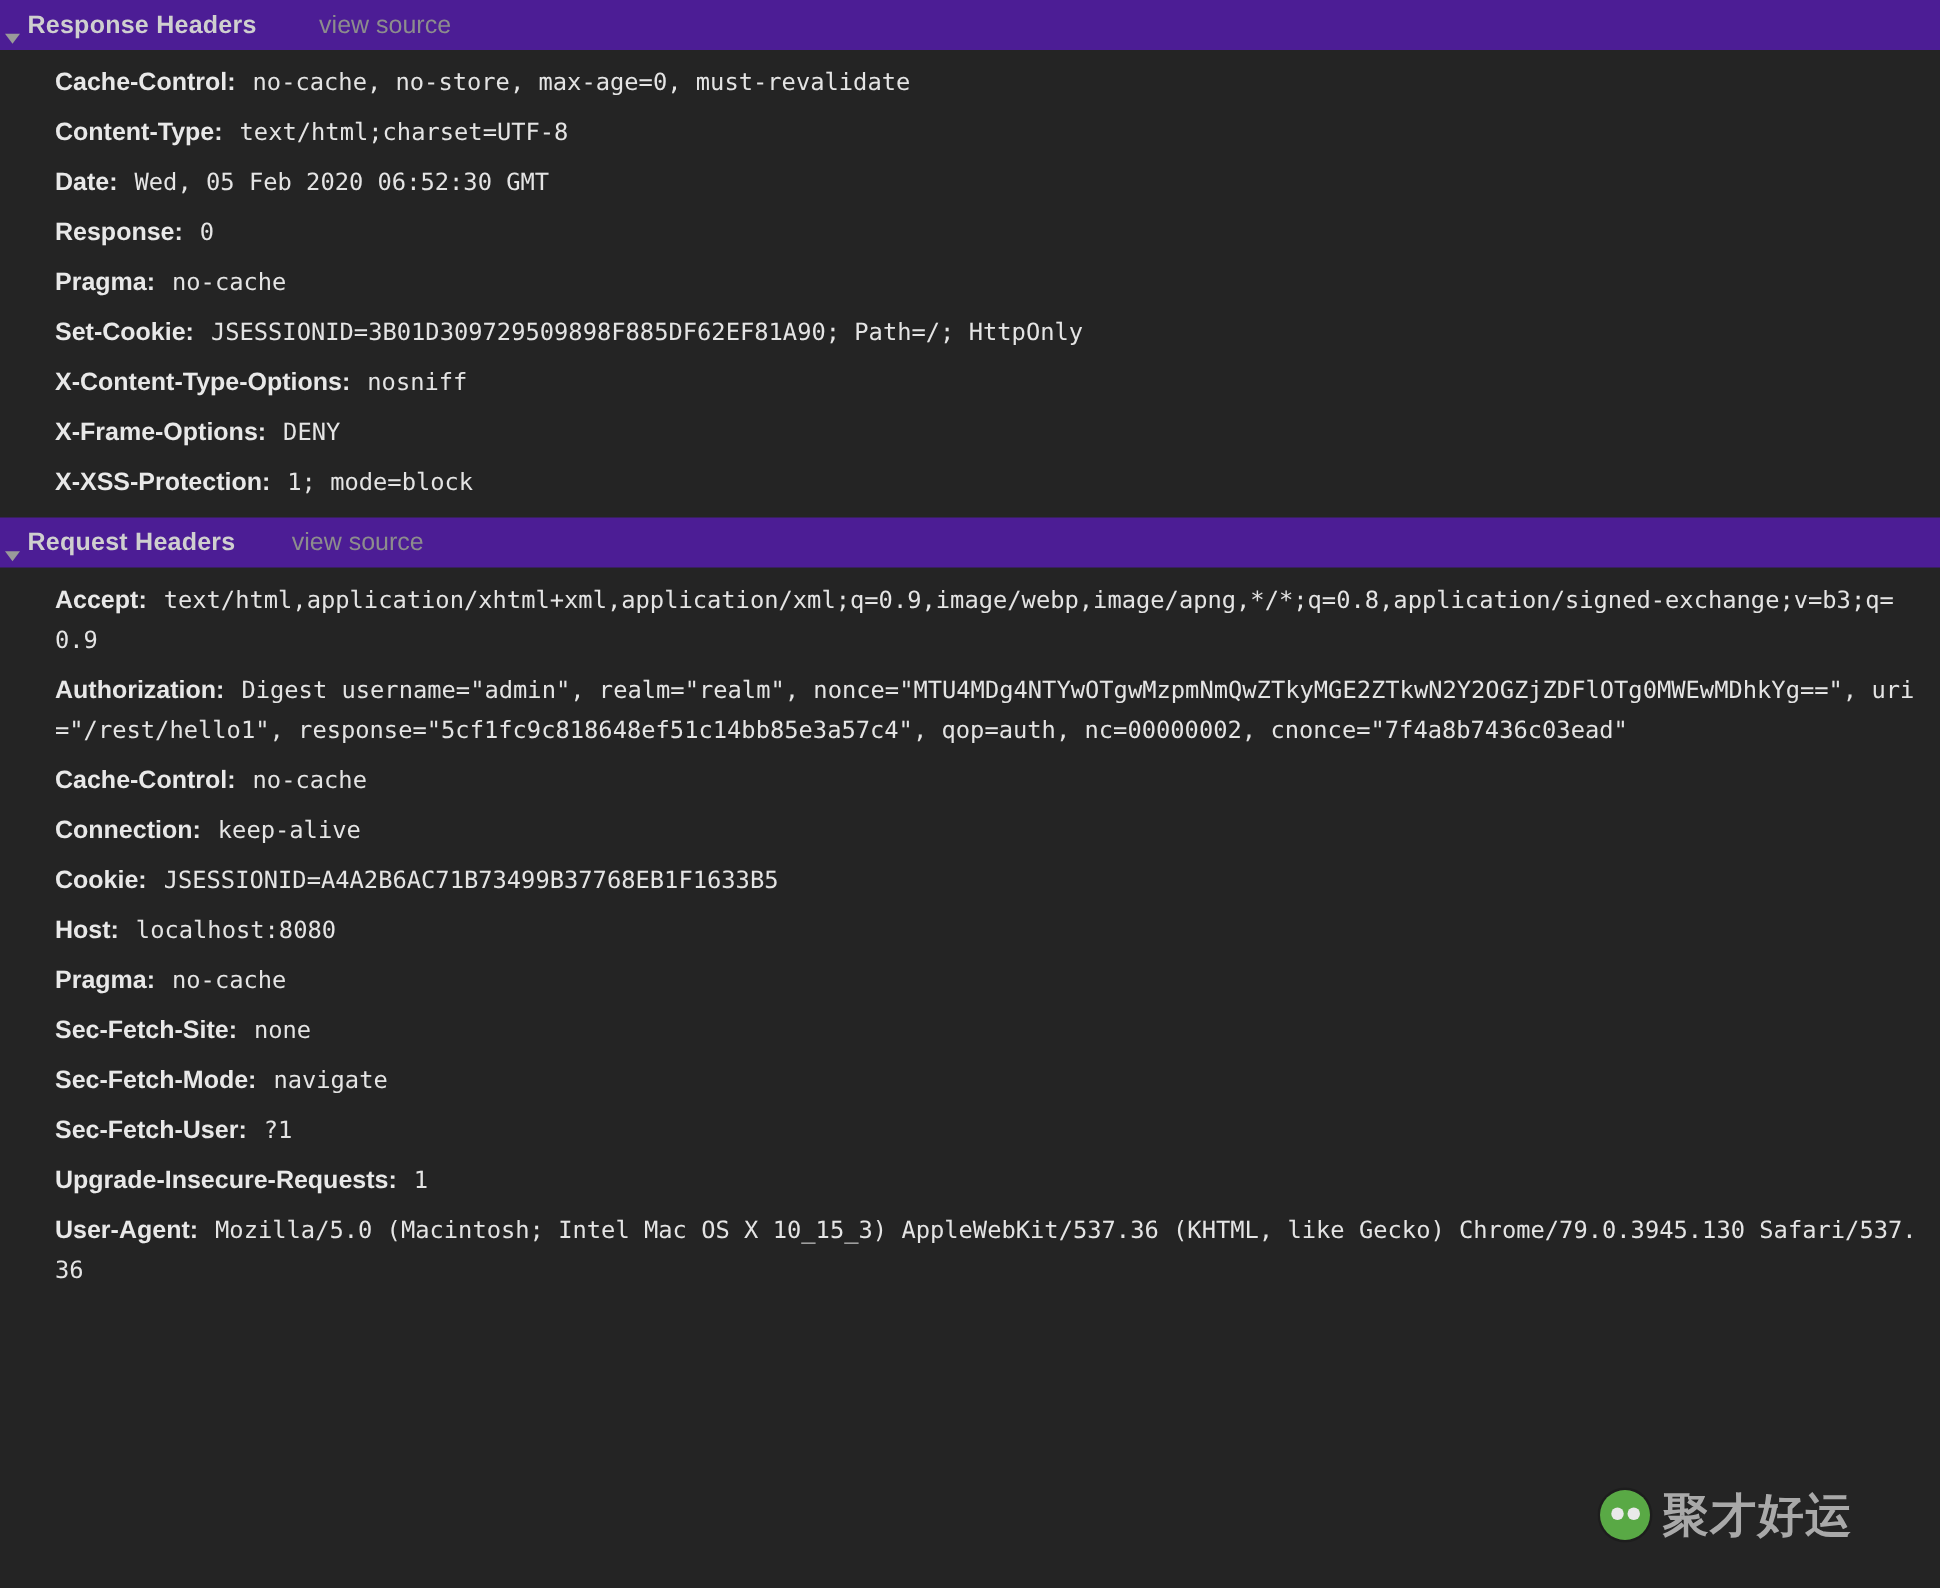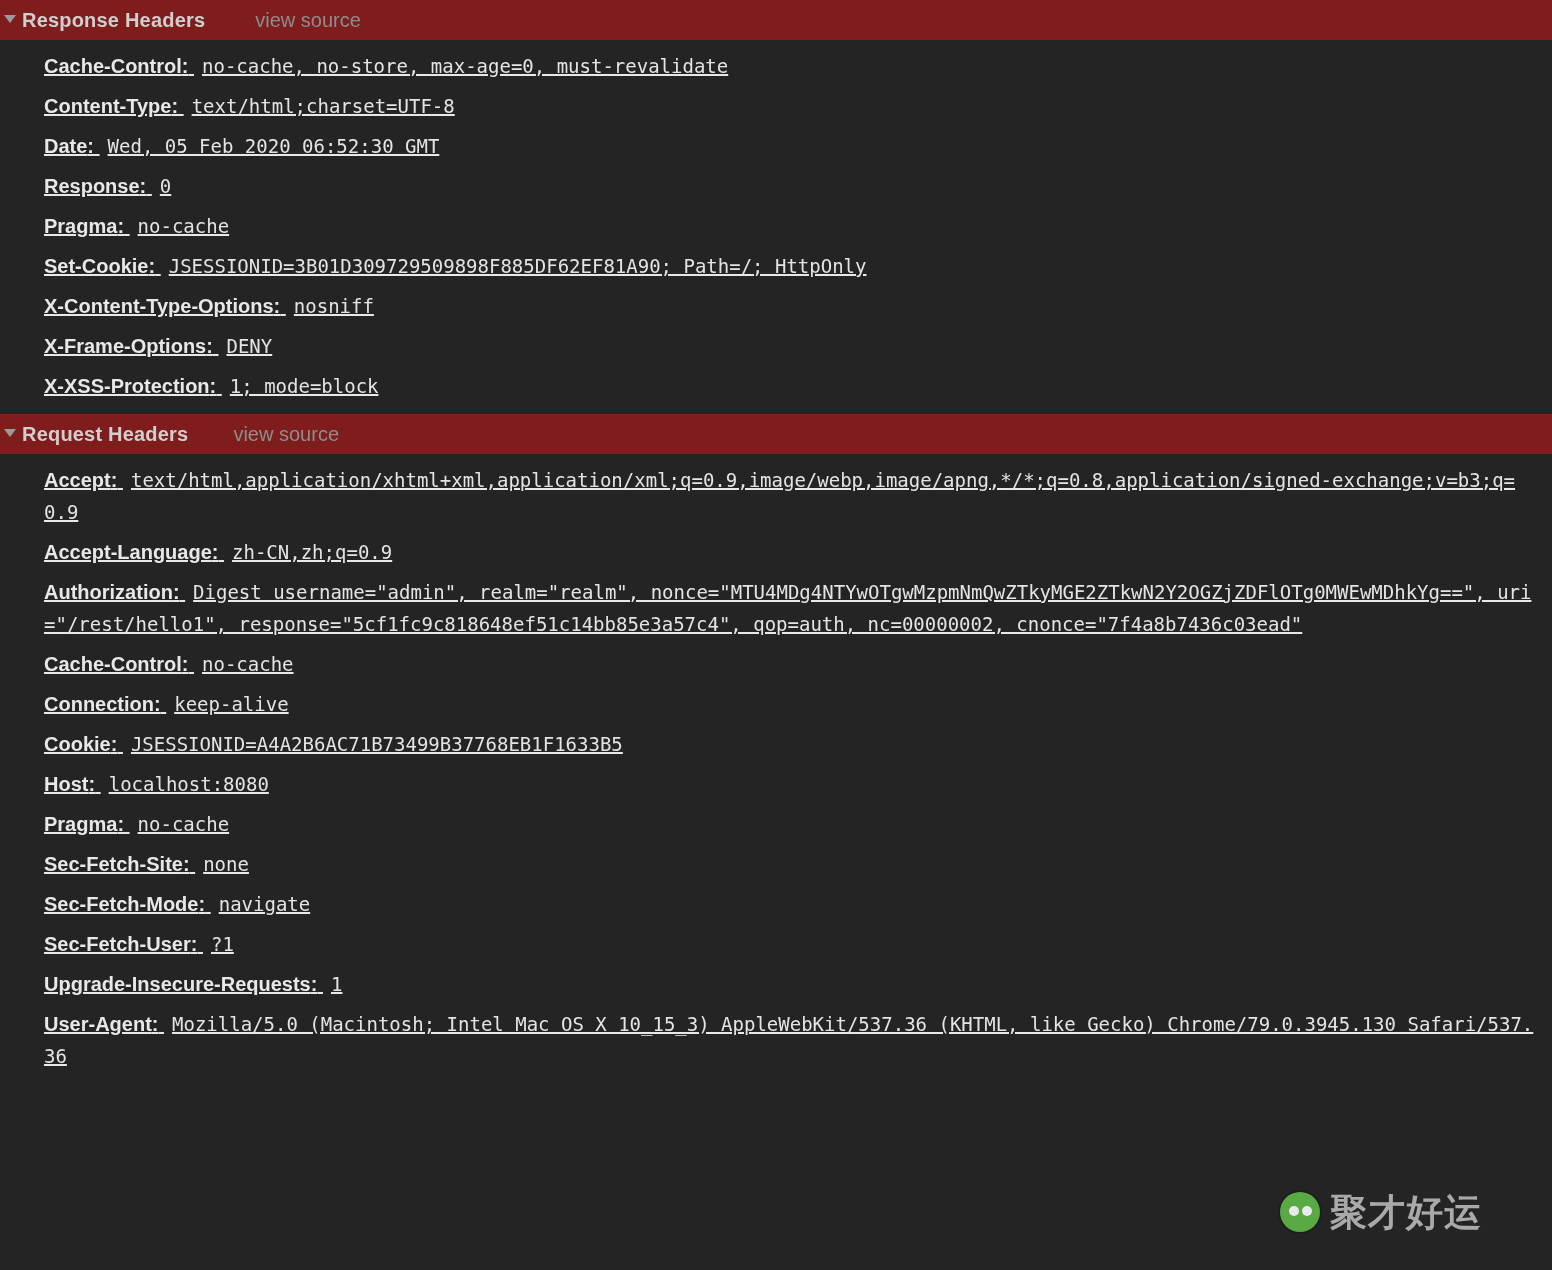--- a/index.html
+++ b/index.html
@@ -11,23 +11,23 @@
     color: #e8e8e8;
     font-family: "Helvetica Neue", Helvetica, Arial, sans-serif;
     font-size: 20px;
     line-height: 1.6;
   }
   .panel {
     padding: 0 0 10px 0;
   }
   .section-title-row {
     display: flex;
-    align-items: center;
+    align-items: flex-end;
     padding: 4px 0 4px 4px;
-    background: #7f1d1d;
+    background: #4c1d95;
   }
   .tri {
     display: inline-block;
     width: 0; height: 0;
     border-left: 6px solid transparent;
     border-right: 6px solid transparent;
     border-top: 8px solid #9a9a9a;
     margin-right: 6px;
     position: relative;
     top: -1px;
@@ -47,21 +47,20 @@
   ol.hdr-list {
     list-style: none;
     margin: 6px 0 8px 0;
     padding: 0 0 0 44px;
   }
   ol.hdr-list li {
     margin: 0;
     padding: 4px 18px 4px 0;
     overflow-wrap: break-word;
     word-break: break-all;
-    text-decoration: underline;
   }
   .hdr-name {
     font-weight: 700;
     color: #e8e8e8;
     font-family: "Helvetica Neue", Helvetica, Arial, sans-serif;
   }
   .hdr-name::after { content: ":"; }
   .hdr-value {
     font-family: Menlo, Monaco, Consolas, monospace;
     color: #e4e4e4;
@@ -125,21 +124,20 @@
       <li><span class="hdr-name">X-XSS-Protection</span> <span class="hdr-value">1; mode=block</span></li>
     </ol>
 
   <div class="section-title-row request">
     <span class="tri"></span>
     <span class="section-title">Request Headers</span>
     <span class="view-source">view source</span>
   </div>
   <ol class="hdr-list" id="request-headers">
       <li><span class="hdr-name">Accept</span> <span class="hdr-value">text/html,application/xhtml+xml,application/xml;q=0.9,image/webp,image/apng,*/*;q=0.8,application/signed-exchange;v=b3;q=0.9</span></li>
-      <li><span class="hdr-name">Accept-Language</span> <span class="hdr-value">zh-CN,zh;q=0.9</span></li>
       <li><span class="hdr-name">Authorization</span> <span class="hdr-value">Digest username="admin", realm="realm", nonce="MTU4MDg4NTYwOTgwMzpmNmQwZTkyMGE2ZTkwN2Y2OGZjZDFlOTg0MWEwMDhkYg==", uri="/rest/hello1", response="5cf1fc9c818648ef51c14bb85e3a57c4", qop=auth, nc=00000002, cnonce="7f4a8b7436c03ead"</span></li>
       <li><span class="hdr-name">Cache-Control</span> <span class="hdr-value">no-cache</span></li>
       <li><span class="hdr-name">Connection</span> <span class="hdr-value">keep-alive</span></li>
       <li><span class="hdr-name">Cookie</span> <span class="hdr-value">JSESSIONID=A4A2B6AC71B73499B37768EB1F1633B5</span></li>
       <li><span class="hdr-name">Host</span> <span class="hdr-value">localhost:8080</span></li>
       <li><span class="hdr-name">Pragma</span> <span class="hdr-value">no-cache</span></li>
       <li><span class="hdr-name">Sec-Fetch-Site</span> <span class="hdr-value">none</span></li>
       <li><span class="hdr-name">Sec-Fetch-Mode</span> <span class="hdr-value">navigate</span></li>
       <li><span class="hdr-name">Sec-Fetch-User</span> <span class="hdr-value">?1</span></li>
       <li><span class="hdr-name">Upgrade-Insecure-Requests</span> <span class="hdr-value">1</span></li>

